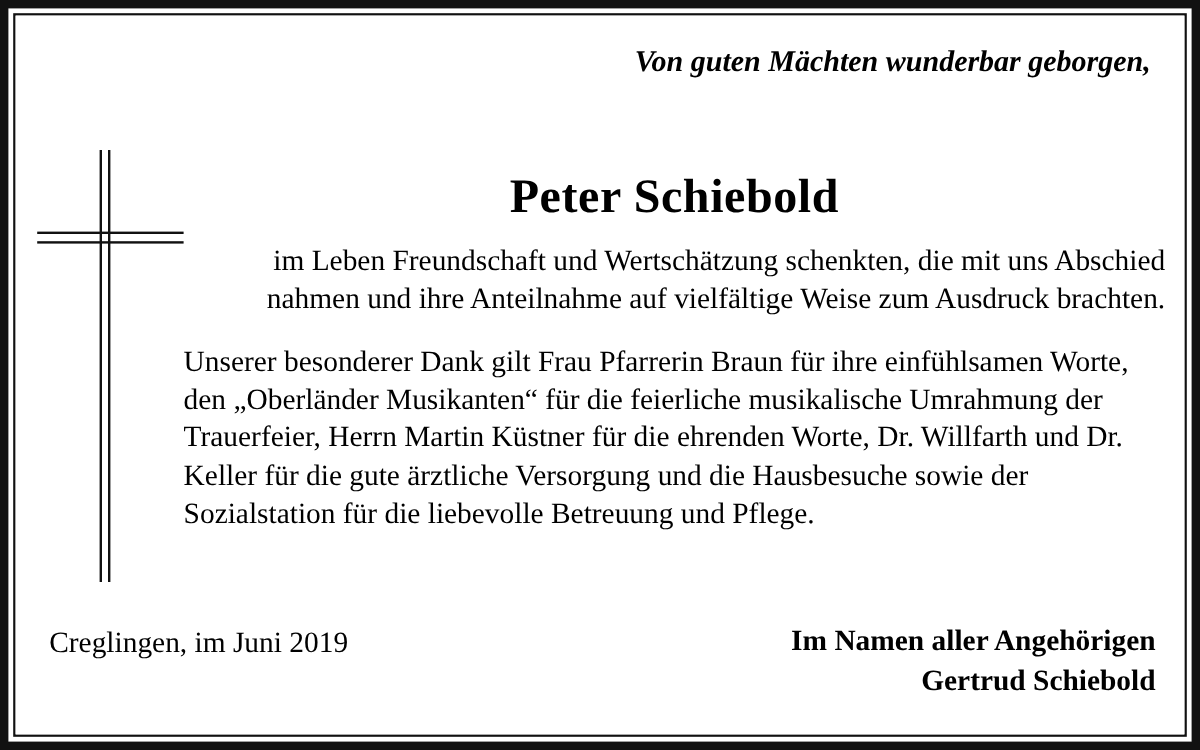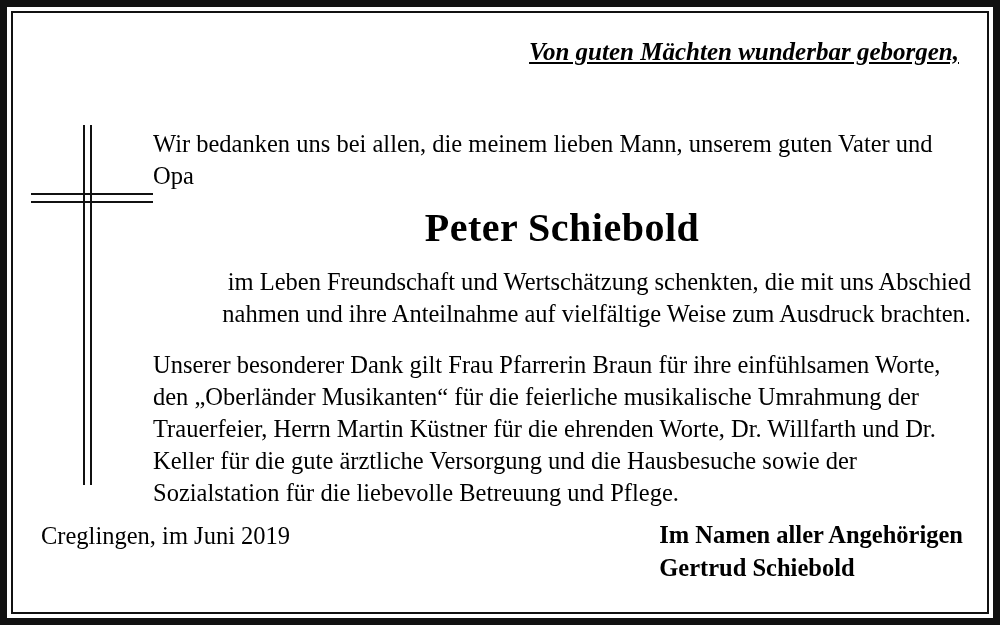--- a/index.html
+++ b/index.html
@@ -96,21 +96,21 @@
     position: absolute;
     right: 28px;
     top: 22px;
     text-align: right;
     font-style: italic;
     font-weight: bold;
     font-size: 25px;
     line-height: 1.33;
     width: 620px;
   }
-  .verse div { white-space: pre; text-decoration: underline; }
+  .verse div { white-space: pre; }
 
   .body-col {
     position: absolute;
     left: 140px;
     top: 115px;
     width: 818px;
   }
 
   .para {
     font-size: 24.5px;
@@ -140,21 +140,21 @@
   .place {
     position: absolute;
     left: 12px;
     top: 4px;
     font-size: 24.5px;
   }
   .signature {
     position: absolute;
     right: 8px;
     top: 0;
-    text-align: left;
+    text-align: right;
     font-weight: bold;
     font-size: 24.5px;
     line-height: 1.35;
   }
 </style>
 </head>
 <body>
 
 <div class="page">
   <div class="frame-outer"></div>
@@ -167,21 +167,20 @@
       <div class="vert2"></div>
       <div class="horiz"></div>
       <div class="horiz2"></div>
     </div>
 
     <div class="verse">
       <div>Von guten Mächten wunderbar geborgen,</div>
     </div>
 
     <div class="body-col">
-      <p class="para intro">Wir bedanken uns bei allen, die meinem lieben Mann, unserem guten Vater und Opa</p>
       <div class="name">Peter Schiebold</div>
       <p class="para mid">im Leben Freundschaft und Wertschätzung schenkten, die mit uns Abschied nahmen und ihre Anteilnahme auf vielfältige Weise zum Ausdruck brachten.</p>
       <p class="para thanks">Unserer besonderer Dank gilt Frau Pfarrerin Braun für ihre einfühlsamen Worte, den „Oberländer Musikanten“ für die feierliche musikalische Umrahmung der Trauerfeier, Herrn Martin Küstner für die ehrenden Worte, Dr. Willfarth und Dr. Keller für die gute ärztliche Versorgung und die Hausbesuche sowie der Sozialstation für die liebevolle Betreuung und Pflege.</p>
     </div>
 
     <div class="footer">
       <div class="place">Creglingen, im Juni 2019</div>
       <div class="signature">
         <div>Im Namen aller Angehörigen</div>
         <div>Gertrud Schiebold</div>

